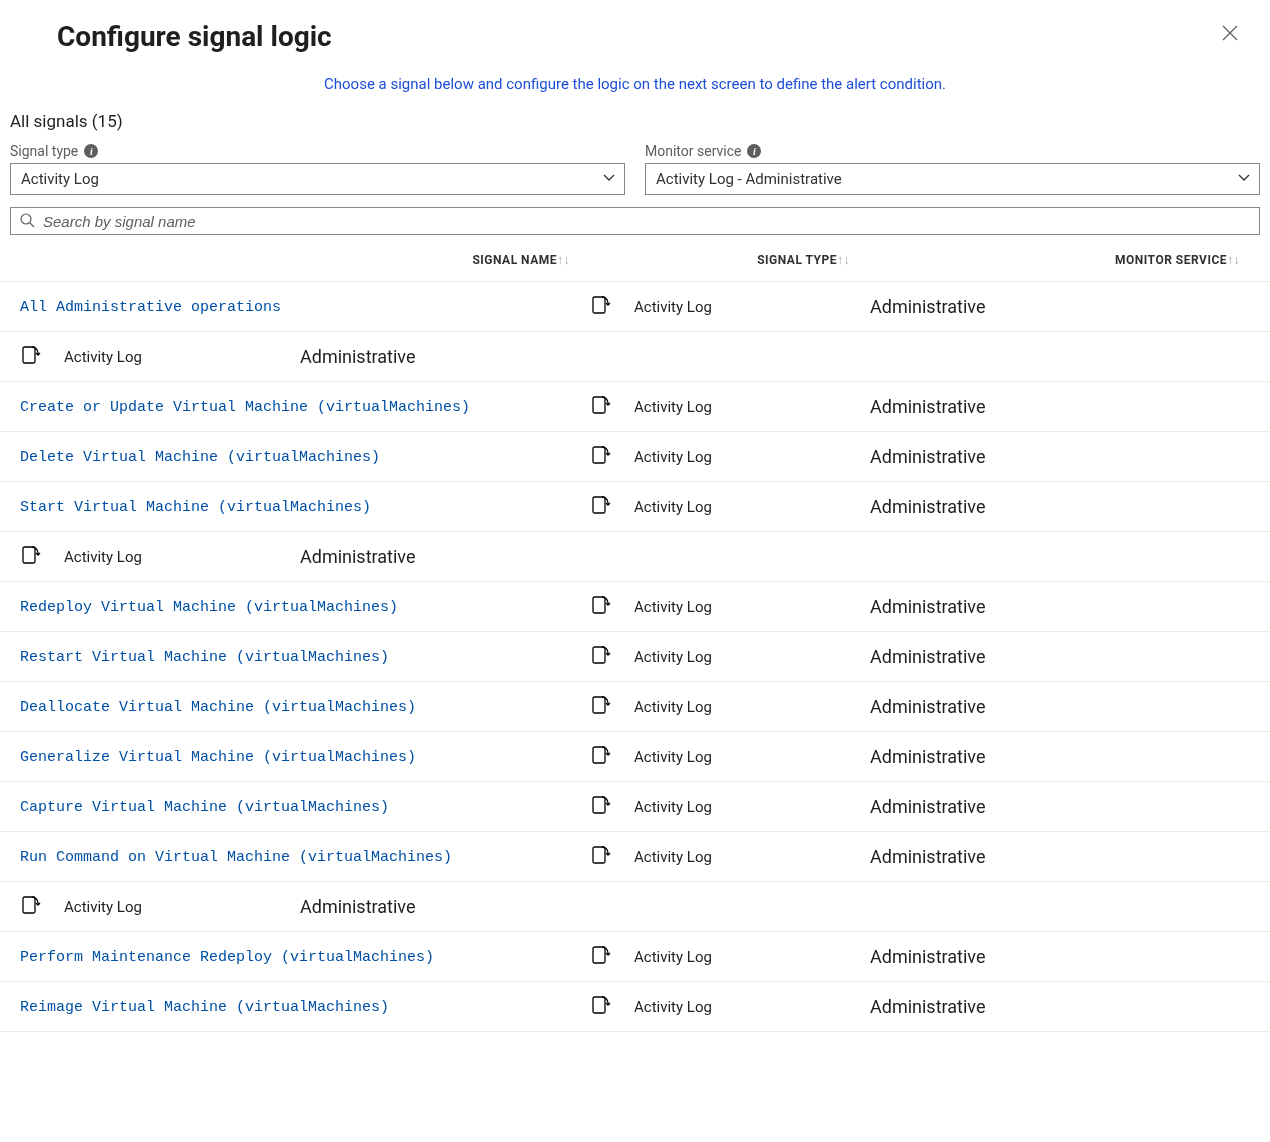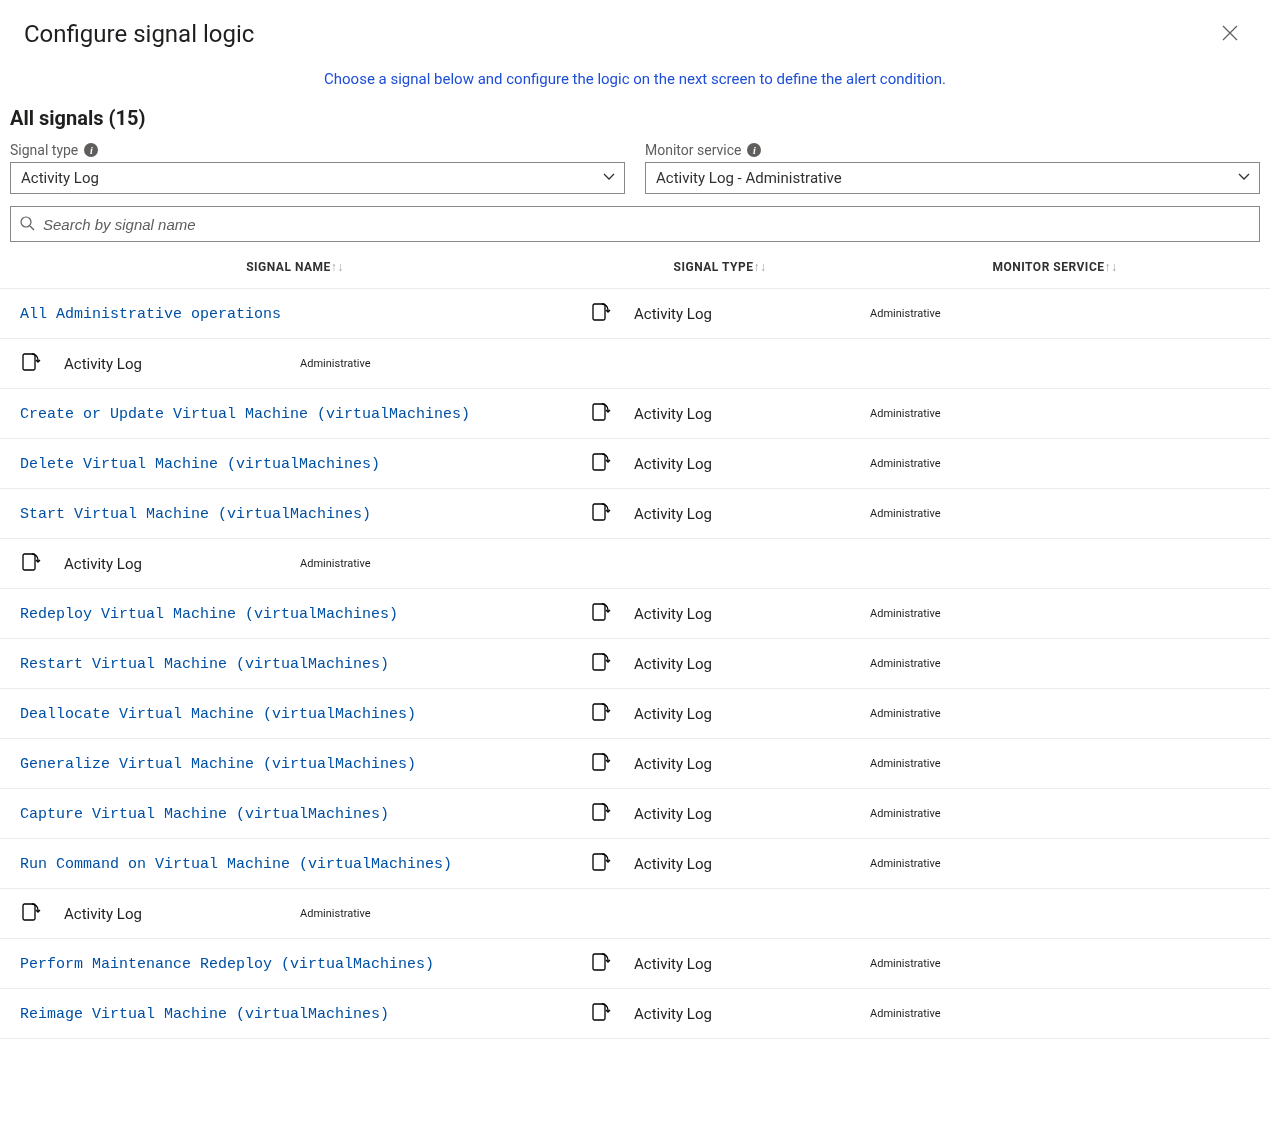--- a/index.html
+++ b/index.html
@@ -13,43 +13,44 @@
   .panel {
     padding: 0;
   }
   .header {
     display: flex;
     justify-content: space-between;
     align-items: flex-start;
     padding: 20px 24px 8px 24px;
   }
   .title {
-    font-size: 24px;
-    font-weight: 400;
+    font-size: 28px;
+    font-weight: 700;
     color: #201f1e;
+    margin-left: 33px;
   }
   .close-btn {
     font-size: 20px;
     color: #605e5c;
     cursor: pointer;
     background: none;
     border: none;
     padding: 4px 8px;
     line-height: 1;
   }
   .description {
     padding: 14px 10px 10px 10px;
     font-size: 15px;
     color: #1d4ed8;
     text-align: center;
   }
   .subheader {
     padding: 8px 10px 12px 10px;
-    font-size: 20px;
-    font-weight: 700;
+    font-size: 17px;
+    font-weight: 400;
     color: #201f1e;
   }
   .filters {
     display: flex;
     gap: 20px;
     padding: 0 10px 12px 10px;
   }
   .filter {
     flex: 1;
     display: flex;
@@ -92,21 +93,21 @@
   .select-chevron {
     position: absolute;
     right: 8px;
     top: 50%;
     transform: translateY(-50%);
     pointer-events: none;
   }
   .search-wrap {
     margin: 0 10px 4px 10px;
     border: 1px solid #8a8886;
-    height: 36px;
+    height: 28px;
     display: flex;
     align-items: center;
     padding: 0 8px;
     gap: 8px;
   }
   .search-icon {
     color: #605e5c;
     flex-shrink: 0;
   }
   .search-input {
@@ -131,21 +132,21 @@
     border-bottom: 1px solid #edebe9;
   }
   .th {
     font-size: 12px;
     font-weight: 700;
     letter-spacing: 0.5px;
     color: #323130;
     text-transform: uppercase;
     display: flex;
     align-items: center;
-    justify-content: center;
+    justify-content: flex-end;
     padding-right: 20px;
   }
   .th .sort {
     color: #a19f9d;
     font-size: 12px;
   }
   .col-name { flex: 0 0 570px; }
   .col-type { flex: 0 0 280px; }
   .col-monitor { flex: 1; }
   .row {
@@ -164,21 +165,21 @@
   .row .col-type {
     display: flex;
     align-items: center;
     gap: 22px;
   }
   .row .col-type .type-text {
     font-size: 15px;
     color: #201f1e;
   }
   .row .col-monitor {
-    font-size: 11px;
+    font-size: 18px;
     color: #201f1e;
   }
   .log-icon {
     flex-shrink: 0;
   }
 </style>
 </head>
 <body>
 
 <div class="panel">

